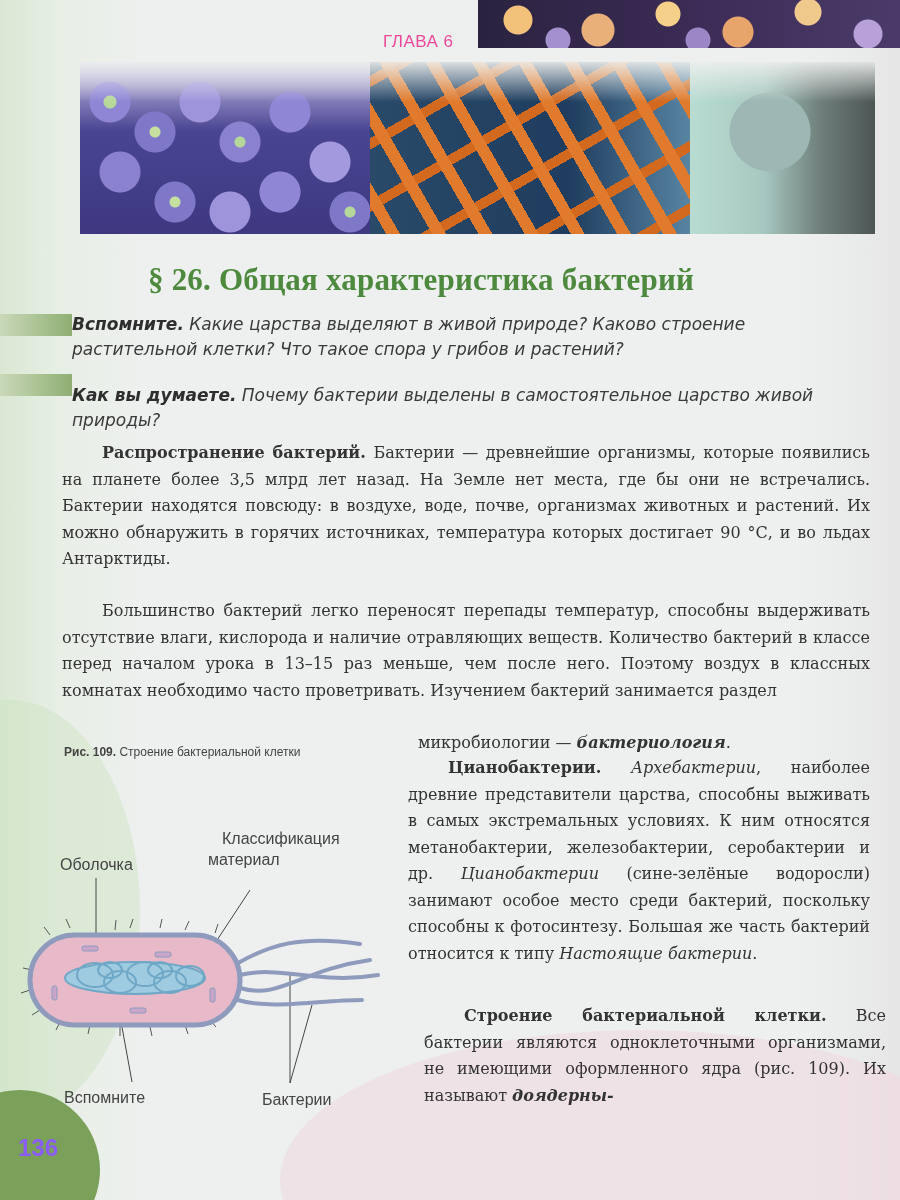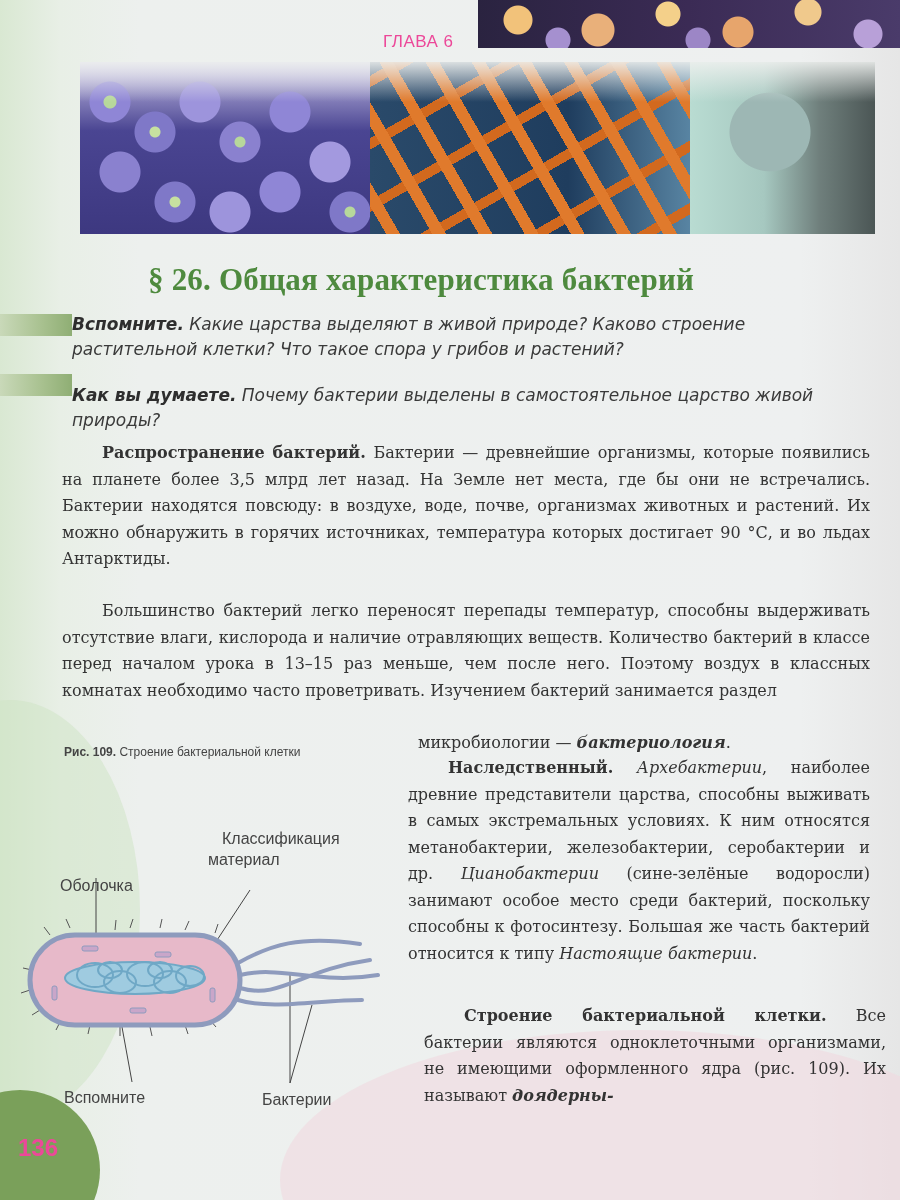--- a/index.html
+++ b/index.html
@@ -101,21 +101,21 @@
     position:absolute; font-family:"Liberation Sans", sans-serif; font-size:16px; color:#444; line-height:20px;
   }
   .diagram { position:absolute; left:0; top:800px; width:400px; height:320px; }
 
   .page-num-circle {
     position:absolute; left:-60px; top:1090px; width:160px; height:160px; border-radius:50%;
     background:#7aa05a;
   }
   .page-num {
     position:absolute; left:18px; top:1134px;
-    font-family:"Liberation Sans", sans-serif; font-weight:bold; font-size:24px; color:#ec4899;
+    font-family:"Liberation Sans", sans-serif; font-weight:bold; font-size:24px; color:#8b5cf6;
   }
 </style>
 </head>
 <body>
 
 <div class="page-bg-blob" style="left:280px;top:1030px;width:720px;height:300px;background:rgba(240,215,222,0.55);"></div>
 <div class="page-bg-blob" style="left:-120px;top:700px;width:260px;height:420px;background:rgba(205,228,196,0.5);"></div>
 
 <div class="photo-top"></div>
 <div class="chapter-label">ГЛАВА 6</div>
@@ -146,34 +146,34 @@
 </div>
 
 <div class="para indent" style="left:62px;top:598px;width:808px;">
   <span>Большинство бактерий легко переносят перепады температур, способны выдерживать отсутствие влаги, кислорода и наличие отравляющих веществ. Количество бактерий в классе перед началом урока в 13–15 раз меньше, чем после него. Поэтому воздух в классных комнатах необходимо часто проветривать. Изучением бактерий занимается раздел</span>
 </div>
 <div class="para" style="left:418px;top:730px;width:460px;">
   <span>микробиологии — </span><span class="embold">бактериология</span><span>.</span>
 </div>
 
 <div class="para indent" style="left:408px;top:755px;width:462px;">
-  <span class="lead">Наследственный.</span>
+  <span class="lead">Цианобактерии.</span>
   <span class="em">Архебактерии</span><span>, наиболее древние представители царства, способны выживать в самых экстремальных условиях. К ним относятся метанобактерии, железобактерии, серобактерии и др. </span><span class="em">Цианобактерии</span><span> (сине-зелёные водоросли) занимают особое место среди бактерий, поскольку способны к фотосинтезу. Большая же часть бактерий относится к типу </span><span class="em">Настоящие бактерии</span><span>.</span>
 </div>
 
 <div class="para indent" style="left:424px;top:1003px;width:462px;">
   <span class="lead">Строение бактериальной клетки.</span><span> Все бактерии являются одноклеточными организмами, не имеющими оформленного ядра (рис. 109). Их называют </span><span class="embold">доядерны-</span>
 </div>
 
 <div class="fig-caption">
   <b>Рис. 109.</b>
   <span>Строение бактериальной клетки</span>
 </div>
 
-<div class="fig-label" style="left:60px;top:876px;text-align:center;">Оболочка</div>
+<div class="fig-label" style="left:60px;top:855px;text-align:center;">Оболочка</div>
 <div class="fig-label" style="left:222px;top:829px;">Классификация</div>
 <div class="fig-label" style="left:208px;top:850px;">материал</div>
 <div class="fig-label" style="left:64px;top:1088px;">Вспомните</div>
 <div class="fig-label" style="left:262px;top:1090px;">Бактерии</div>
 
 <svg class="diagram" viewBox="0 800 400 320" width="400" height="320">
 
   <line x1="96" y1="878" x2="96" y2="935" stroke="#444" stroke-width="1"></line>
   <line x1="250" y1="890" x2="200" y2="966" stroke="#444" stroke-width="1"></line>
   <line x1="118" y1="1005" x2="132" y2="1082" stroke="#444" stroke-width="1"></line>

